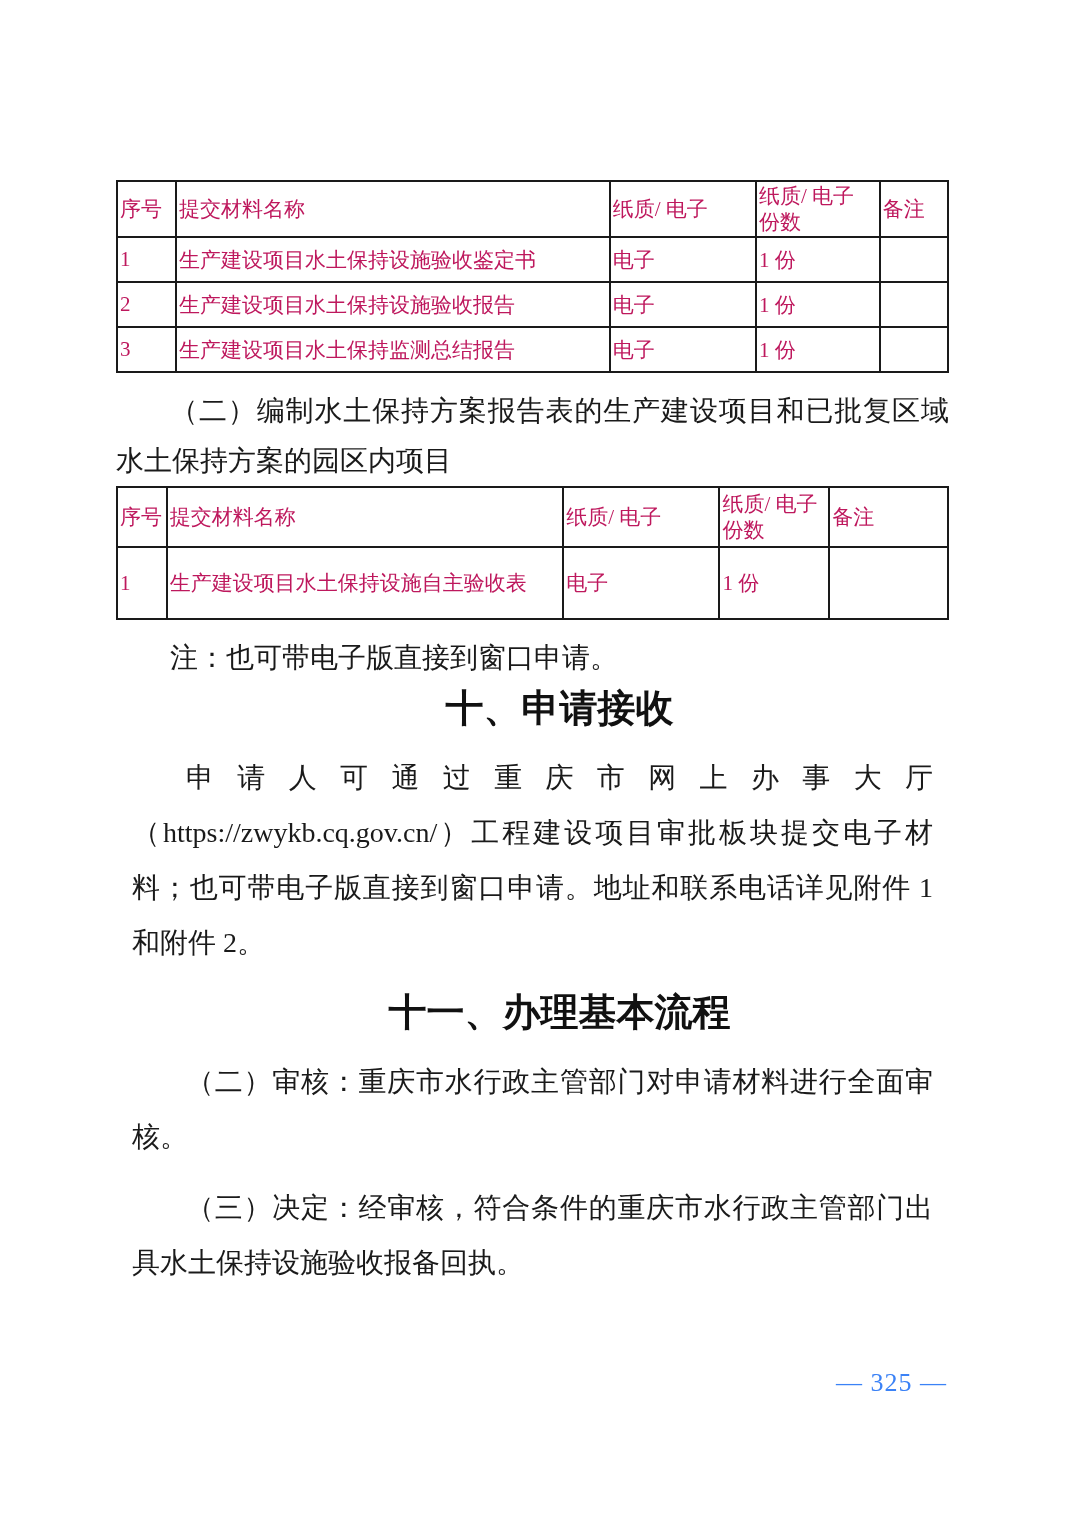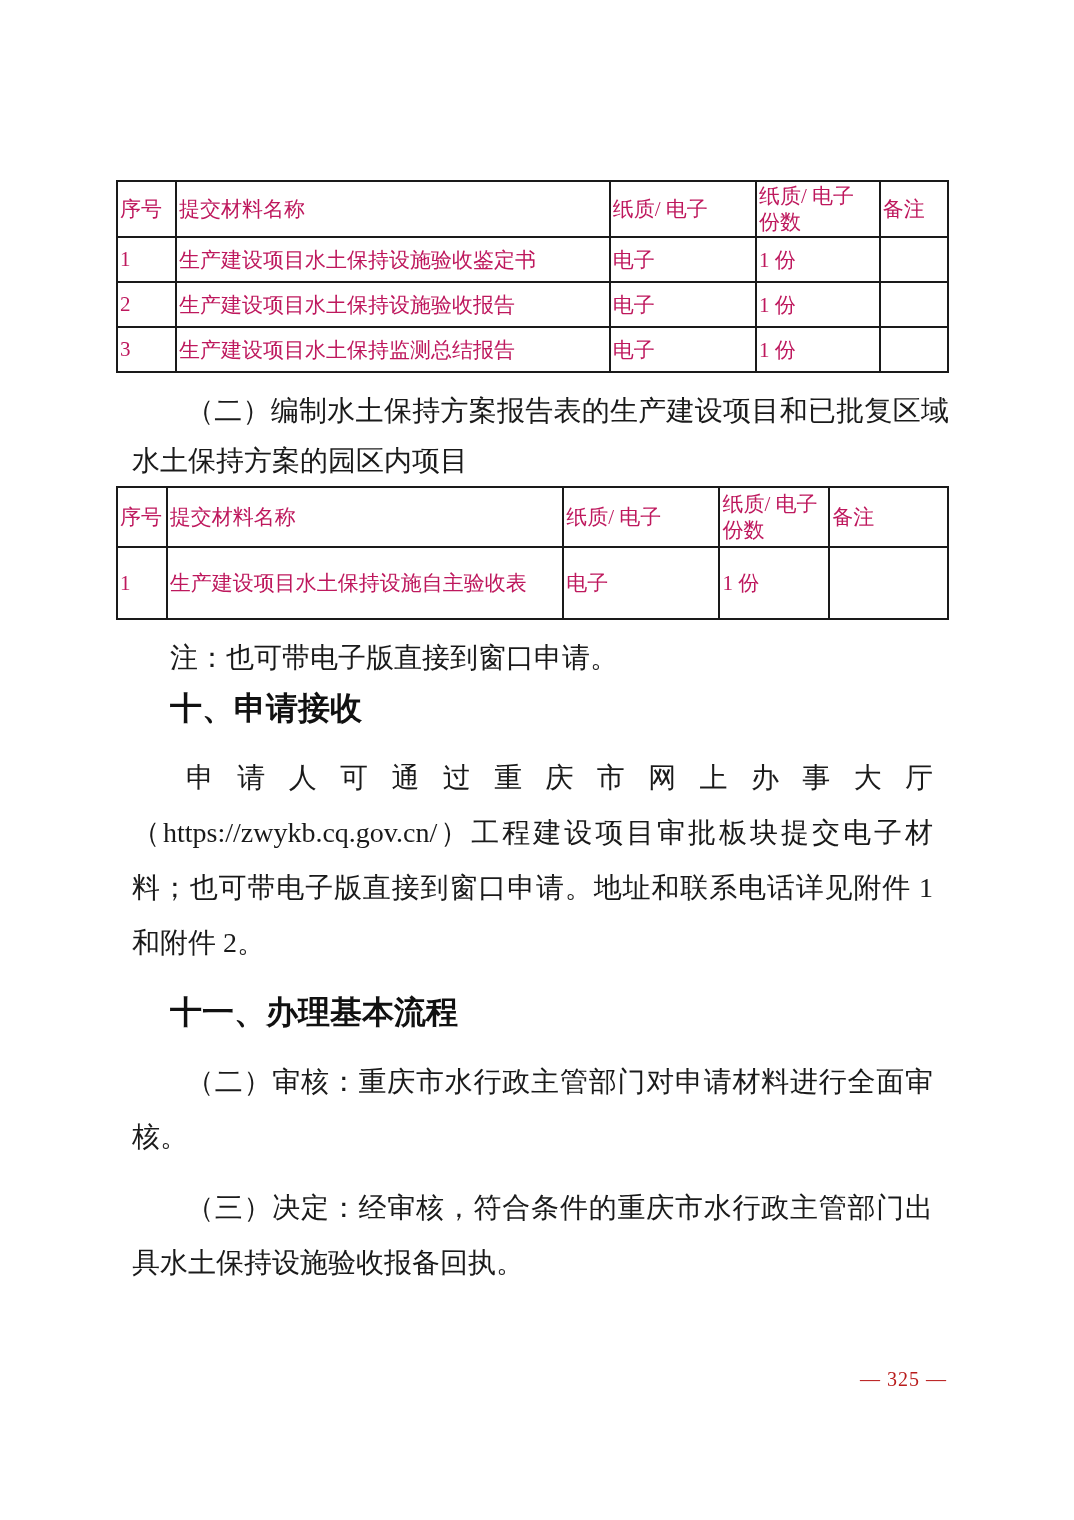--- a/index.html
+++ b/index.html
@@ -40,56 +40,57 @@
     padding: 0 2px;
     overflow: hidden;
   }
   table.t1 th { height: 54px; }
   table.t1 td { height: 43px; }
   table.t2 th { height: 58px; }
   table.t2 td { height: 70px; }
   .hdr-two-line div { line-height: 26px; }
   
   .section-title {
-    margin: 13px 0 0 16px;
+    margin: 13px 0 0 0;
     font-size: 28px;
     line-height: 50px;
     text-indent: 54px;
     text-align: justify;
   }
   .note-line {
     margin: 14px 0 0 0;
     font-size: 28px;
     line-height: 48px;
     text-indent: 54px;
     text-align: justify;
   }
   .heading {
     margin: 0;
     padding-left: 54px;
     font-family: Liberation Sans, sans-serif;
     font-weight: bold;
-    font-size: 32px;
+    font-size: 38px;
     line-height: 52px;
     color: #111111;
+    text-align: center;
   }
   .body-para {
     margin: 16px;
     font-size: 28px;
     line-height: 55px;
     text-indent: 54px;
     text-align: justify;
   }
   .page-number {
     position: absolute;
     top: 1368px;
     right: 127px;
-    font-size: 20px;
+    font-size: 26px;
     letter-spacing: 1px;
-    color: #b91c1c;
+    color: #3b82f6;
   }
 </style>
 </head>
 <body>
 
 <div class="page">
   <div class="content">
 
     <table class="mat-table t1">
       <colgroup>

